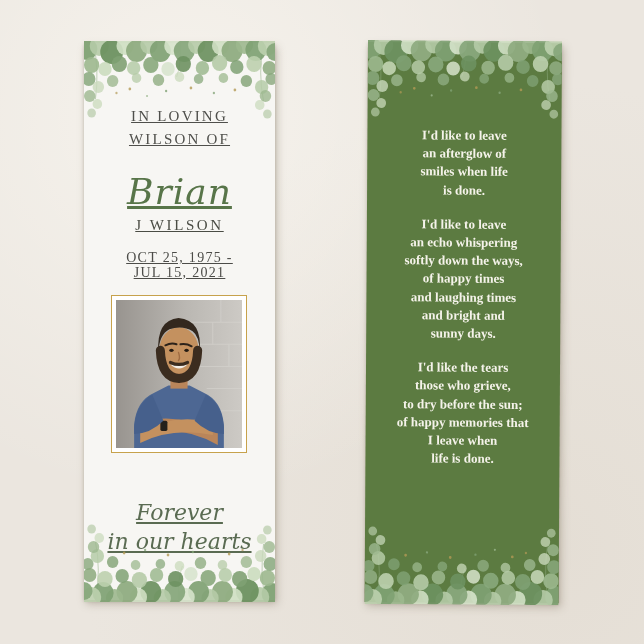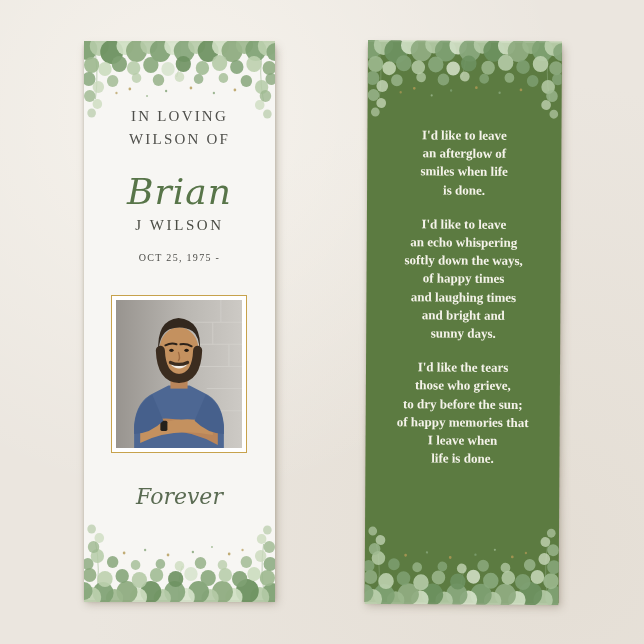--- a/index.html
+++ b/index.html
@@ -30,27 +30,27 @@
   }
   .card-front{left:84px;top:43px;width:191px;height:557px;background:var(--card-front-bg);}
   .card-back{left:368px;top:42px;width:194px;height:560px;background:var(--card-back-bg);
     transform:rotate(.35deg);transform-origin:top left;}
   .band{position:absolute;left:0;width:100%;height:86px;overflow:hidden;pointer-events:none;}
   .band svg{display:block;width:100%;height:100%;}
   .band-top{top:-2px;}
   .band-bottom{bottom:-2px;}
   .band-bottom svg{transform:rotate(180deg);}
   
-  .fc-text{position:absolute;left:0;width:100%;text-align:center;}
+  .fc-text{position:absolute;left:0;width:100%;text-align:center;text-decoration:underline;}
   .fc-header{top:62px;font-size:15px;letter-spacing:2.2px;line-height:23px;color:var(--heading-text);}
   .fc-name{top:128px;font-family:"DejaVu Serif",serif;font-style:italic;font-size:36px;
     letter-spacing:1px;color:var(--name-script-green);}
   .fc-surname{top:174px;font-size:15px;letter-spacing:2.6px;color:var(--surname-text);}
-  .fc-dates{top:208px;font-size:10px;letter-spacing:1.3px;line-height:14.5px;color:var(--dates-text);}
-  .fc-footer{top:440px;font-family:"DejaVu Serif",serif;font-style:italic;font-size:22px;
+  .fc-dates{top:208px;font-size:14px;letter-spacing:1.3px;line-height:14.5px;color:var(--dates-text);}
+  .fc-footer{top:456px;font-family:"DejaVu Serif",serif;font-style:italic;font-size:22px;
     line-height:28.5px;color:var(--footer-script-green);}
   .photo-frame{
     position:absolute;left:27px;top:252px;width:136px;height:158px;box-sizing:border-box;
     border:1.5px solid var(--photo-frame-gold);background:#ffffff;padding:4px;
   }
   .photo-frame svg{display:block;width:100%;height:100%;}
   
   .poem{
     position:absolute;left:0;top:84px;width:100%;text-align:center;
     color:var(--poem-text);font-weight:700;font-size:13px;line-height:18.2px;
@@ -136,20 +136,21 @@
       <div>IN LOVING</div>
       <div>WILSON OF</div>
     </div>
 
     <div class="fc-text fc-surname">J WILSON</div>
 
     <div class="fc-text fc-name">Brian</div>
 
     <div class="fc-text fc-dates">
       <div>OCT 25, 1975 -</div>
+      <div>JUL 15, 2021</div>
     </div>
 
     <div class="photo-frame">
       <svg viewBox="0 0 125 147" preserveAspectRatio="none">
         <defs>
           <linearGradient id="wallg" x1="0" y1="0" x2="1" y2="0">
             <stop offset="0" stop-color="#98948f"></stop>
             <stop offset=".55" stop-color="#bab7b2"></stop>
             <stop offset="1" stop-color="#cdcac5"></stop>
           </linearGradient>
@@ -182,20 +183,21 @@
         <path d="M101,132 Q65,112 29,120 L29,132 Q65,124 101,144 Z" fill="#b9855a"></path>
         <path d="M24,130 Q55,113 96,121 L96,134 Q55,126 24,142 Z" fill="#c4915f"></path>
         <rect x="44" y="120" width="7" height="10" rx="1.5" fill="#23201c"></rect>
         <path d="M18,126 Q20,103 36,94 L47,120 Q34,133 18,133 Z" fill="#46608c"></path>
         <path d="M107,126 Q105,103 89,94 L78,120 Q91,133 107,133 Z" fill="#46608c"></path>
       </svg>
     </div>
 
     <div class="fc-text fc-footer">
       <div>Forever</div>
+      <div>in our hearts</div>
     </div>
 
     <div class="band band-bottom">
       <svg viewBox="0 0 200 86" preserveAspectRatio="none">
           <use href="#gband"></use>
         </svg>
     </div>
   </div>
 
   <div class="card card-back">

